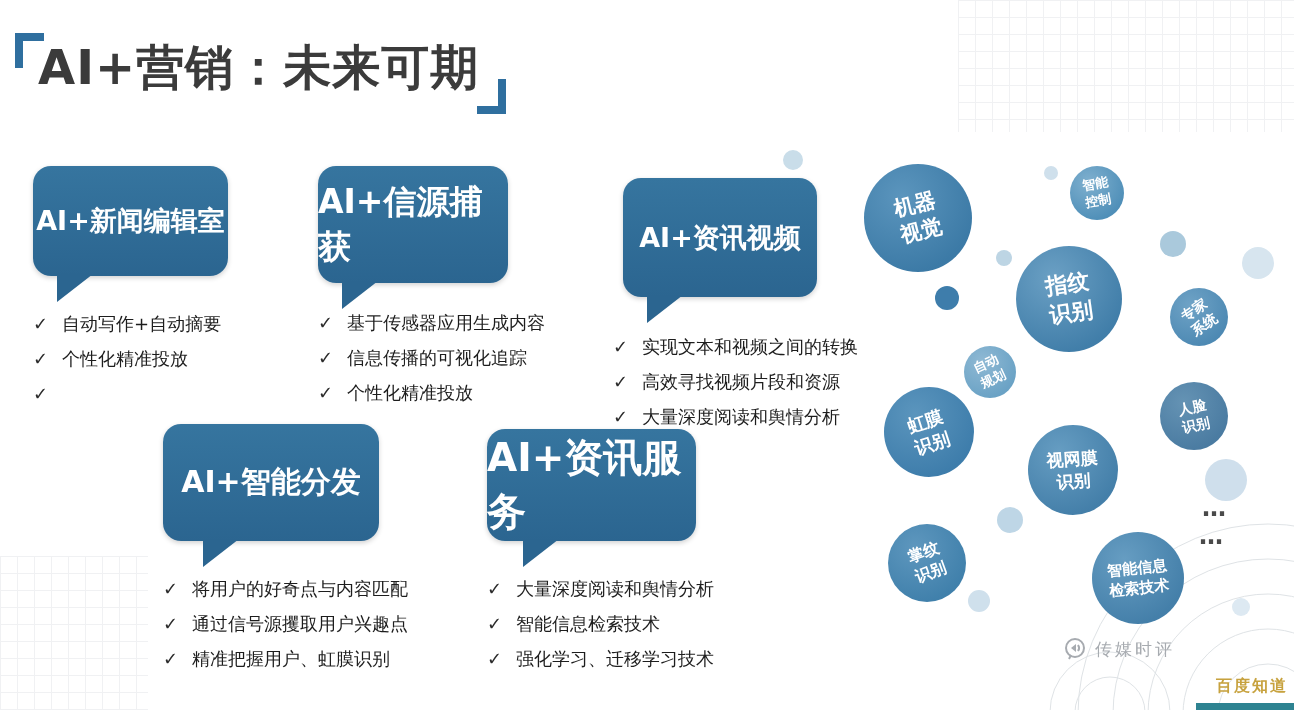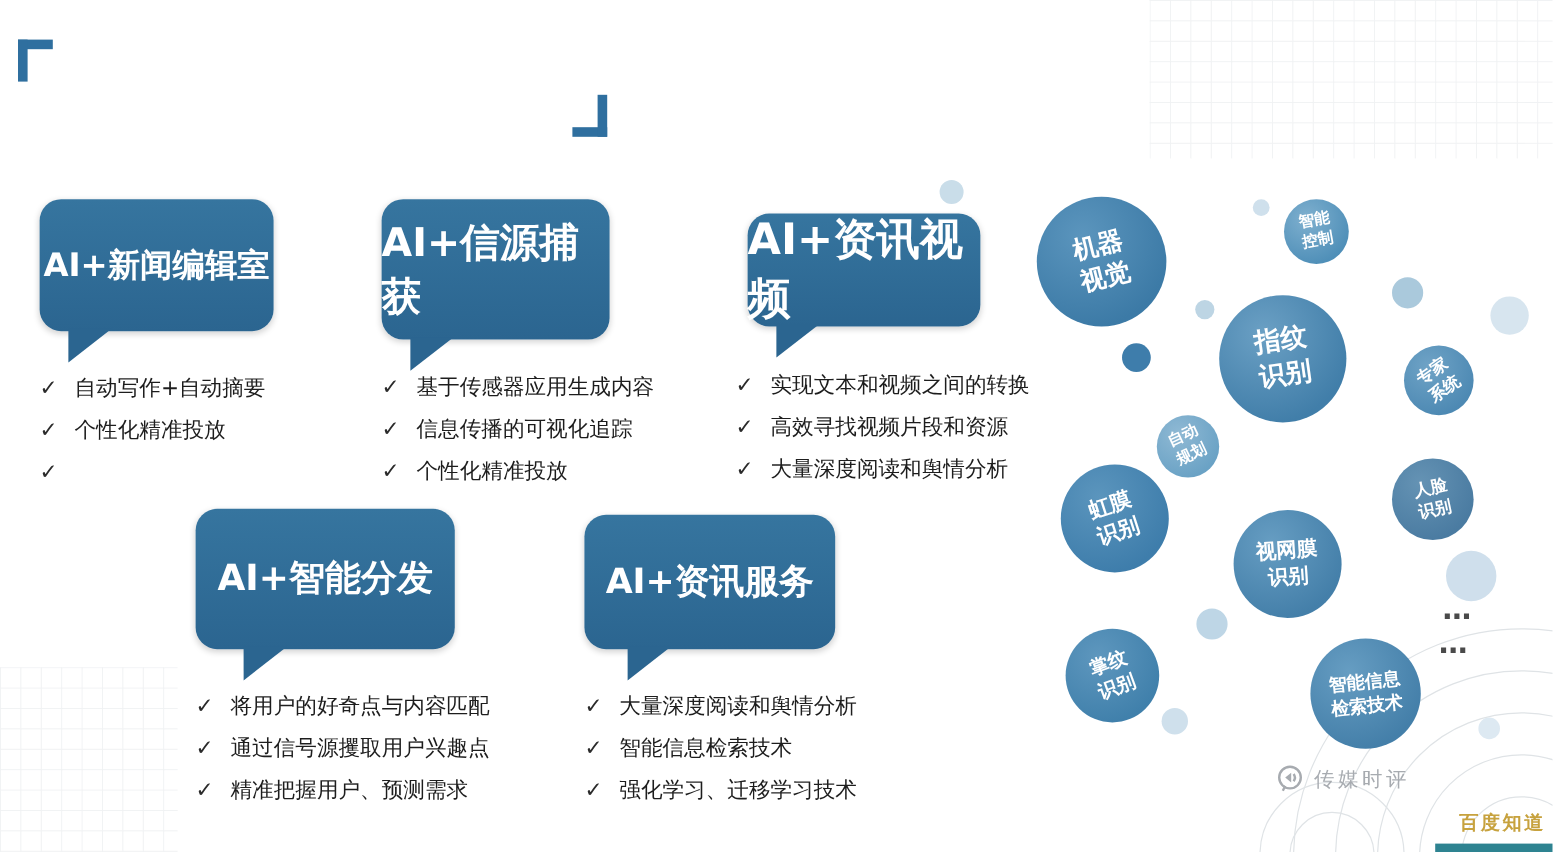--- a/index.html
+++ b/index.html
@@ -63,20 +63,21 @@
       <circle cx="1268" cy="714" r="85"></circle>
       <circle cx="1268" cy="714" r="120"></circle>
       <circle cx="1268" cy="714" r="155"></circle>
       <circle cx="1268" cy="714" r="190"></circle>
       <circle cx="1110" cy="712" r="35"></circle>
       <circle cx="1110" cy="712" r="60"></circle>
     </g>
   </svg>
 
   <span class="bracket-tl"></span>
+  <h1 class="title">AI+营销：未来可期</h1>
   <span class="bracket-br"></span>
 
   <section class="card" style="left:33px;top:166px;">
     <div class="bubble" style="width:195px;height:110px;font-size:27px;">
       <span>AI+新闻编辑室</span>
       <span class="tail"></span>
     </div>
     <ul class="checklist" style="margin-top:36px;">
       <li class="check-item">
         <span class="check">✓</span>
@@ -107,21 +108,21 @@
         <span>信息传播的可视化追踪</span>
       </li>
       <li class="check-item">
         <span class="check">✓</span>
         <span>个性化精准投放</span>
       </li>
     </ul>
   </section>
 
   <section class="card" style="left:623px;top:178px;">
-    <div class="bubble" style="width:194px;height:94px;font-size:36px;">
+    <div class="bubble" style="width:194px;height:119px;font-size:27px;">
       <span>AI+资讯视频</span>
       <span class="tail"></span>
     </div>
     <ul class="checklist" style="margin-top:38px;margin-left:-10px;">
       <li class="check-item">
         <span class="check">✓</span>
         <span>实现文本和视频之间的转换</span>
       </li>
       <li class="check-item">
         <span class="check">✓</span>
@@ -143,27 +144,27 @@
       <li class="check-item">
         <span class="check">✓</span>
         <span>将用户的好奇点与内容匹配</span>
       </li>
       <li class="check-item">
         <span class="check">✓</span>
         <span>通过信号源攫取用户兴趣点</span>
       </li>
       <li class="check-item">
         <span class="check">✓</span>
-        <span>精准把握用户、预测需求</span>
+        <span>精准把握用户、虹膜识别</span>
       </li>
     </ul>
   </section>
 
   <section class="card" style="left:487px;top:429px;">
-    <div class="bubble" style="width:209px;height:112px;font-size:29px;">
+    <div class="bubble" style="width:209px;height:112px;font-size:39px;">
       <span>AI+资讯服务</span>
       <span class="tail" style="left:36px;"></span>
     </div>
     <ul class="checklist" style="margin-top:36px;">
       <li class="check-item">
         <span class="check">✓</span>
         <span>大量深度阅读和舆情分析</span>
       </li>
       <li class="check-item">
         <span class="check">✓</span>

